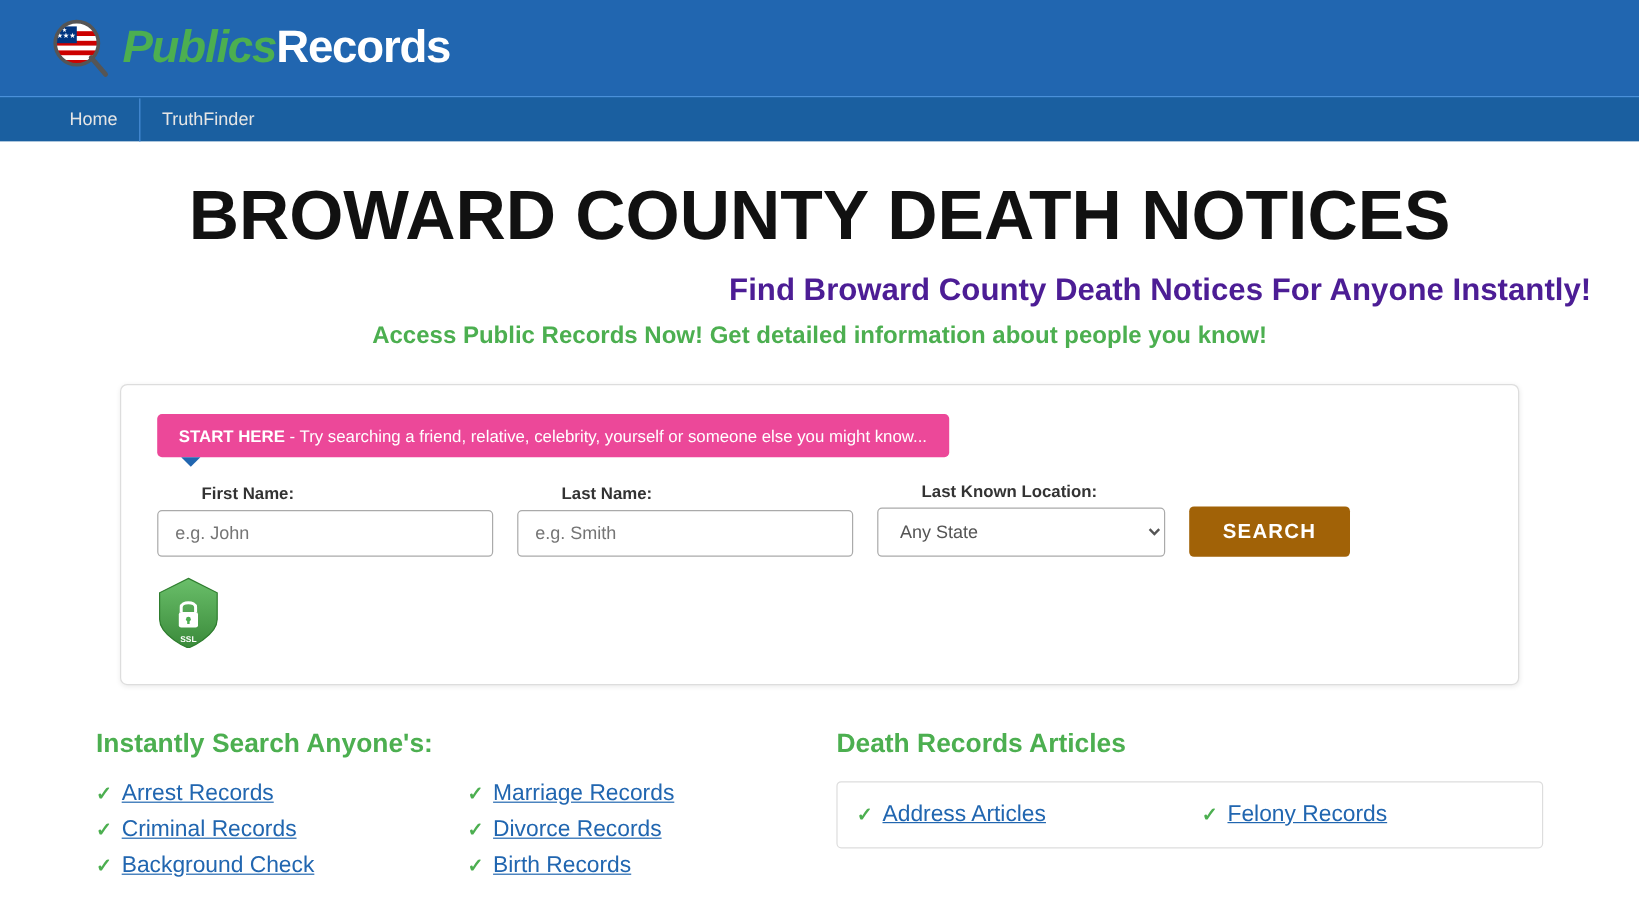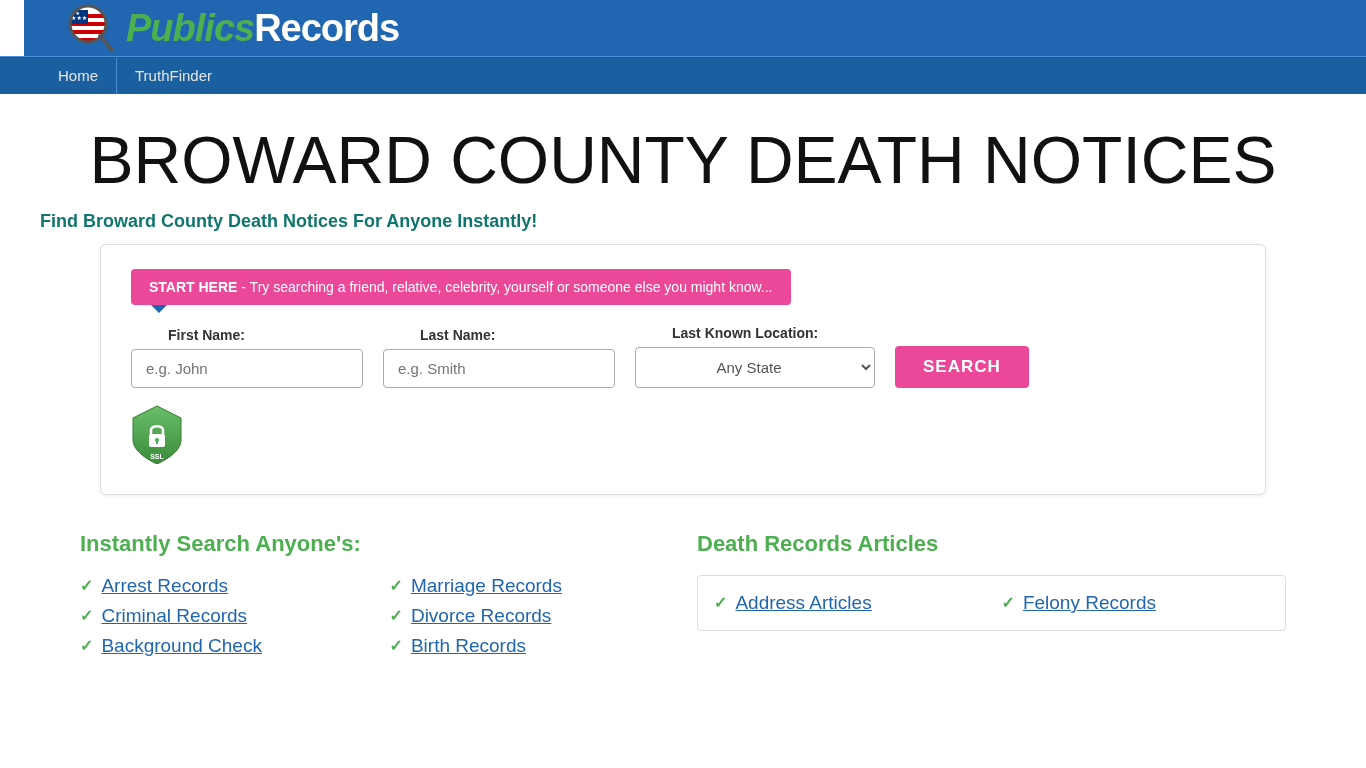--- a/index.html
+++ b/index.html
@@ -1,24 +1,23 @@
 <!DOCTYPE html>
 <html><head>
   <meta charset="utf-8">
   <style>
     * { margin: 0; padding: 0; box-sizing: border-box; }
     body { font-family: Arial, sans-serif; background: #fff; width: 1366px; }
 
     
     .header {
       background: #2166b0;
-      padding: 0 40px;
-      display: flex;
-      align-items: center;
-      margin-left: 24px;
+      padding: 12px 40px;
+      display: flex;
+      align-items: center;
     }
     .logo-area {
       display: flex;
       align-items: center;
       gap: 6px;
     }
     .logo-text {
       font-size: 38px;
       font-weight: 900;
       letter-spacing: -1px;
@@ -48,32 +47,32 @@
     }
 
     
     .main {
       background: #fff;
       padding: 30px 40px;
     }
 
     .page-title {
       text-align: center;
-      font-size: 66px;
-      font-weight: 400;
+      font-size: 58px;
+      font-weight: 700;
       color: #111;
       text-transform: uppercase;
       line-height: 1.1;
       margin-bottom: 14px;
     }
     .page-subtitle {
-      text-align: left;
-      font-size: 18px;
-      font-weight: 700;
-      color: #0f766e;
+      text-align: right;
+      font-size: 26px;
+      font-weight: 700;
+      color: #4c1d95;
       margin-bottom: 12px;
     }
     .page-tagline {
       text-align: center;
       font-size: 20px;
       font-weight: 700;
       color: #4caf50;
       margin-bottom: 28px;
     }
 
@@ -123,37 +122,36 @@
       font-weight: 600;
       color: #333;
       padding-left: 37px;
     }
     .form-group input {
       border: 1px solid #aaa;
       border-radius: 4px;
       padding: 10px 14px;
       font-size: 15px;
       color: #999;
-      width: 232px;
+      width: 280px;
       outline: none;
     }
     .form-group select {
       border: 1px solid #aaa;
       border-radius: 4px;
       padding: 10px 14px;
       font-size: 15px;
       color: #555;
       width: 240px;
       background: #fff;
       outline: none;
       cursor: pointer;
-      text-align: center;
     }
     .search-btn {
-      background: #ec4899;
+      background: #a16207;
       color: #fff;
       border: none;
       border-radius: 4px;
       padding: 11px 28px;
       font-size: 17px;
       font-weight: 700;
       cursor: pointer;
       letter-spacing: 1px;
       text-transform: uppercase;
       height: 42px;
@@ -255,20 +253,21 @@
 
 <nav class="nav">
   <a class="nav-item" href="#">Home</a>
   <div class="nav-divider"></div>
   <a class="nav-item" href="#">TruthFinder</a>
 </nav>
 
 <div class="main">
   <h1 class="page-title">BROWARD COUNTY DEATH NOTICES</h1>
   <p class="page-subtitle">Find Broward County Death Notices For Anyone Instantly!</p>
+  <p class="page-tagline">Access Public Records Now! Get detailed information about people you know!</p>
 
   <div class="search-container">
     <div class="start-banner">
       <strong>START HERE</strong>
       <span> - Try searching a friend, relative, celebrity, yourself or someone else you might know...</span>
     </div>
 
     <div class="form-row">
       <div class="form-group">
         <label>First Name:</label>

